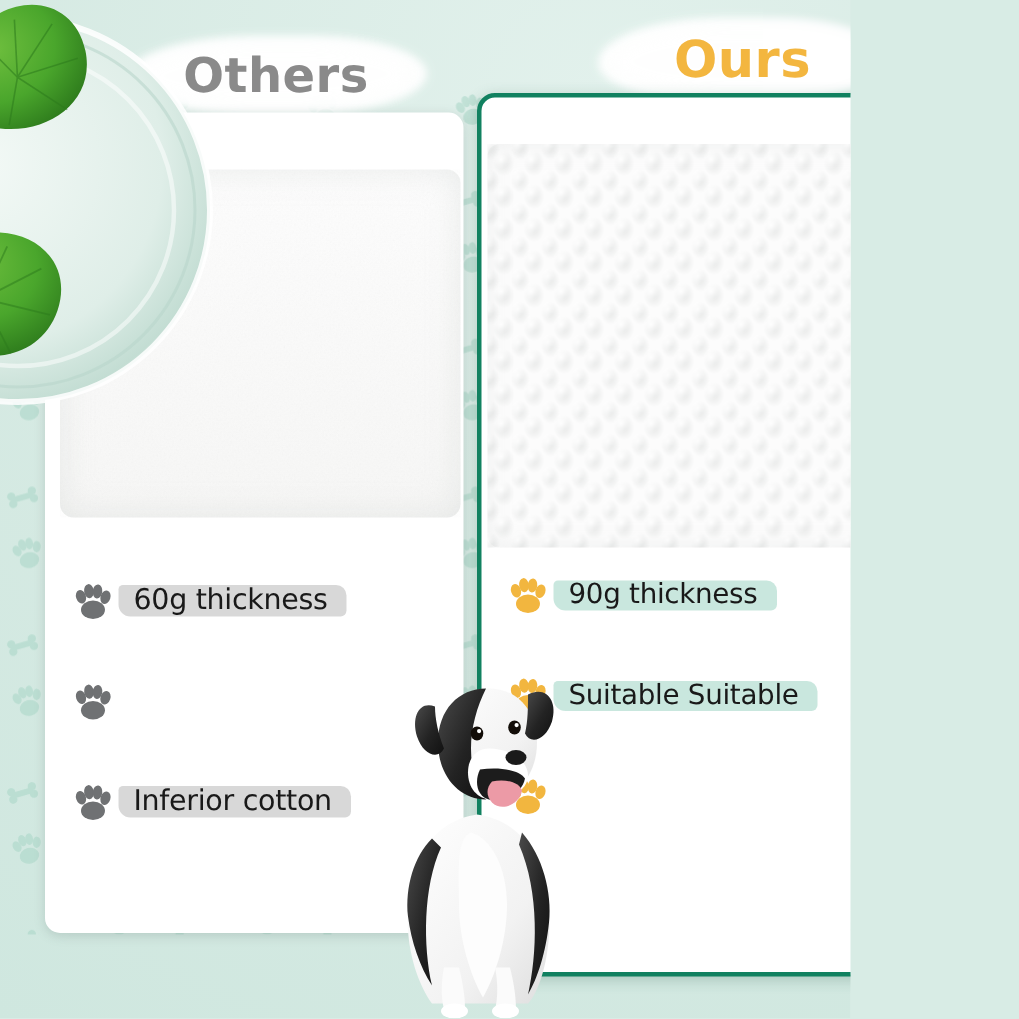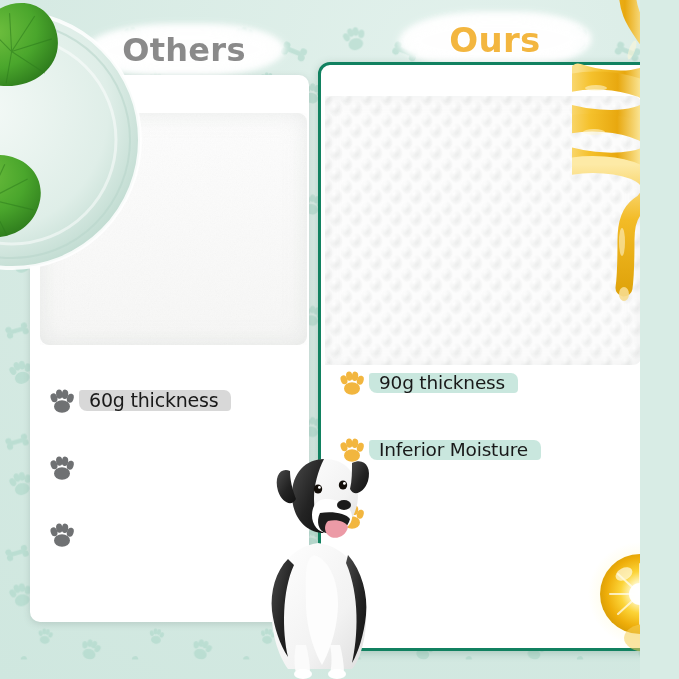--- a/index.html
+++ b/index.html
@@ -1,21 +1,21 @@
 <!DOCTYPE html>
 <html><head>
 <meta charset="utf-8">
 <style>
   html,body{margin:0;padding:0;}
   body{
     width:679px;height:679px;overflow:hidden;
     font-family:"DejaVu Sans",sans-serif;
     background:#d8ece5;
   }
-  #stage{position:relative;width:640px;height:679px;overflow:hidden;background:#d9ece6;}
+  #stage{position:relative;width:567px;height:679px;overflow:hidden;background:#d9ece6;}
 
   
   .bg-base{position:absolute;inset:0;
     background:
       radial-gradient(circle at 70% 10%, #e2f1ec 0%, #d6eae3 55%, #cfe7df 100%);
   }
   .bg-pattern{position:absolute;inset:0;opacity:.55;}
   .bg-pattern svg{display:block;width:100%;height:100%;}
 
   
@@ -85,21 +85,21 @@
     background-image:
       radial-gradient(ellipse 8px 10px at 10px 11px, rgba(255,255,255,.8) 0%, rgba(255,255,255,0) 60%),
       radial-gradient(ellipse 9px 11px at 10px 11px, rgba(190,194,192,.33) 0%, rgba(190,194,192,0) 70%);
     background-size:20px 22px,20px 22px;
     background-position:10px 11px, 12px 14px;
   }
 
   
   .list{position:absolute;}
   #list-others{left:48px;top:380px;width:262px;}
-  #list-ours{left:338px;top:362px;width:300px;text-align:right;}
+  #list-ours{left:338px;top:376px;width:300px;text-align:right;}
   .feature{position:relative;display:flex;align-items:center;height:42px;margin-bottom:25px;}
   .paw{width:28px;height:26px;flex:0 0 28px;margin-right:6px;}
   .paw svg{display:block;width:28px;height:26px;}
   .hl{position:relative;display:inline-block;padding:1px 7px 3px 7px;}
   .hl::before{
     content:"";position:absolute;left:-3px;right:-6px;top:2px;bottom:3px;z-index:0;
     border-radius:3px 7px 4px 8px;
   }
   #list-others .hl::before{background:#c9c9c9;opacity:.72;}
   #list-ours .hl::before{background:#bfe3d8;opacity:.85;}
@@ -226,20 +226,21 @@
         <svg viewBox="-14 -13 28 26" xmlns="http://www.w3.org/2000/svg">
             <g fill="#6f7173">
           <ellipse cx="0" cy="5.5" rx="8" ry="6.2"></ellipse>
           <ellipse cx="-8" cy="-3.2" rx="3.3" ry="4.6" transform="rotate(-18 -8 -3.2)"></ellipse>
           <ellipse cx="-2.7" cy="-6.9" rx="3.2" ry="4.7" transform="rotate(-7 -2.7 -6.9)"></ellipse>
           <ellipse cx="3" cy="-6.7" rx="3.2" ry="4.7" transform="rotate(7 3 -6.7)"></ellipse>
           <ellipse cx="8.3" cy="-2.8" rx="3.3" ry="4.6" transform="rotate(18 8.3 -2.8)"></ellipse>
         </g>
           </svg>
       </span>
+      <span class="hl"><span>Inferior cotton</span></span>
     </div>
   </div>
 
   <div class="list" id="list-ours">
     <div class="feature">
       <span class="paw">
         <svg viewBox="-14 -13 28 26" xmlns="http://www.w3.org/2000/svg">
             <g fill="#f2b63f">
           <ellipse cx="0" cy="5.5" rx="8" ry="6.2"></ellipse>
           <ellipse cx="-8" cy="-3.2" rx="3.3" ry="4.6" transform="rotate(-18 -8 -3.2)"></ellipse>
@@ -256,21 +257,21 @@
         <svg viewBox="-14 -13 28 26" xmlns="http://www.w3.org/2000/svg">
             <g fill="#f2b63f">
           <ellipse cx="0" cy="5.5" rx="8" ry="6.2"></ellipse>
           <ellipse cx="-8" cy="-3.2" rx="3.3" ry="4.6" transform="rotate(-18 -8 -3.2)"></ellipse>
           <ellipse cx="-2.7" cy="-6.9" rx="3.2" ry="4.7" transform="rotate(-7 -2.7 -6.9)"></ellipse>
           <ellipse cx="3" cy="-6.7" rx="3.2" ry="4.7" transform="rotate(7 3 -6.7)"></ellipse>
           <ellipse cx="8.3" cy="-2.8" rx="3.3" ry="4.6" transform="rotate(18 8.3 -2.8)"></ellipse>
         </g>
           </svg>
       </span>
-      <span class="hl"><span>Inferior Moisture</span></span>
+      <span class="hl"><span>Suitable Suitable</span></span>
     </div>
     <div class="feature">
       <span class="paw">
         <svg viewBox="-14 -13 28 26" xmlns="http://www.w3.org/2000/svg">
             <g fill="#f2b63f">
           <ellipse cx="0" cy="5.5" rx="8" ry="6.2"></ellipse>
           <ellipse cx="-8" cy="-3.2" rx="3.3" ry="4.6" transform="rotate(-18 -8 -3.2)"></ellipse>
           <ellipse cx="-2.7" cy="-6.9" rx="3.2" ry="4.7" transform="rotate(-7 -2.7 -6.9)"></ellipse>
           <ellipse cx="3" cy="-6.7" rx="3.2" ry="4.7" transform="rotate(7 3 -6.7)"></ellipse>
           <ellipse cx="8.3" cy="-2.8" rx="3.3" ry="4.6" transform="rotate(18 8.3 -2.8)"></ellipse>

